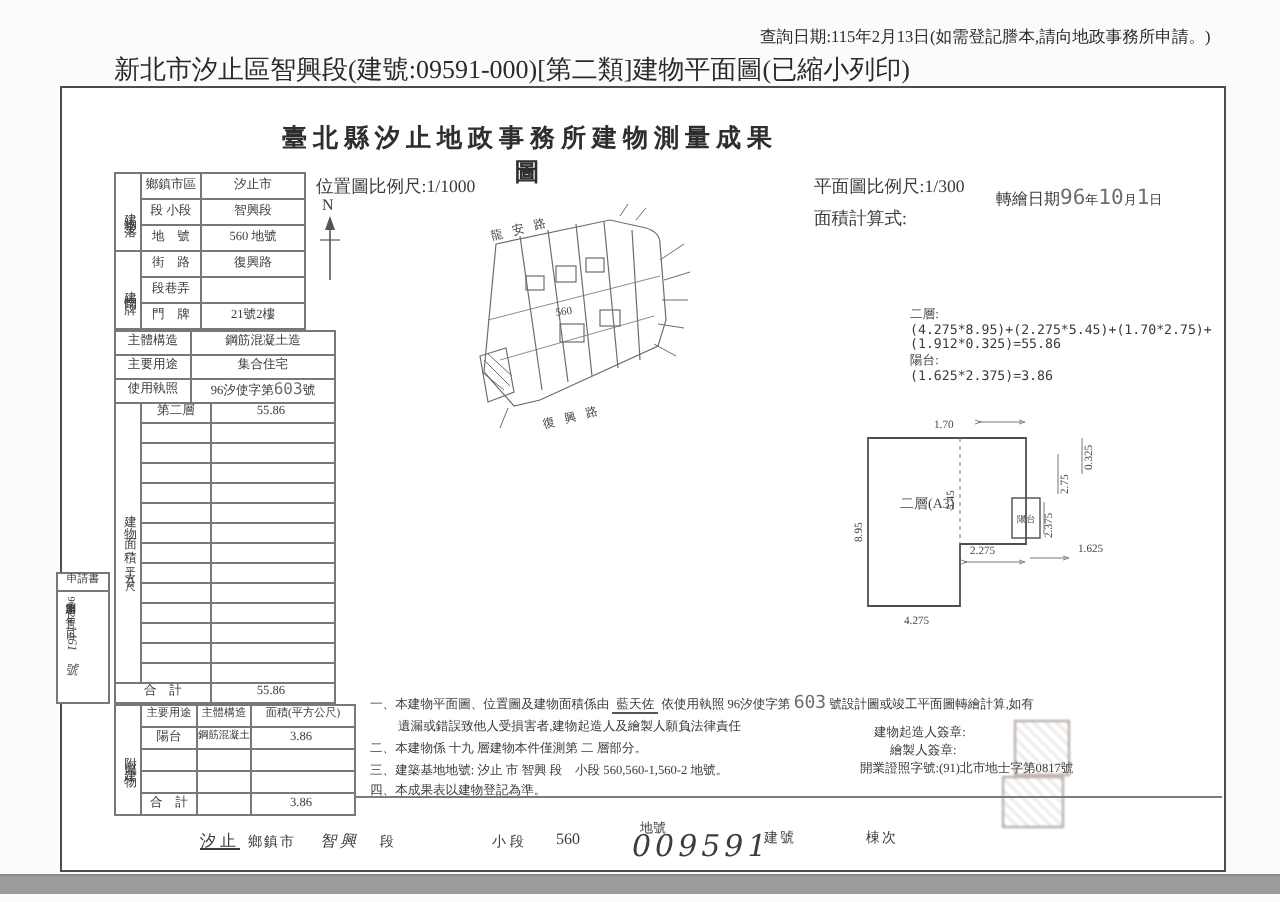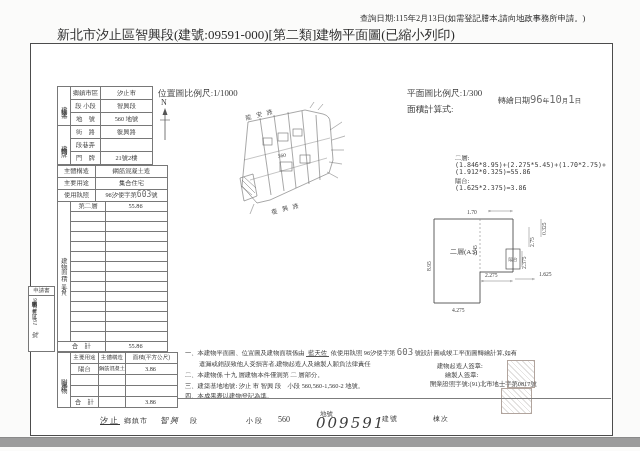--- a/index.html
+++ b/index.html
@@ -18,25 +18,27 @@
         background:repeating-linear-gradient(45deg,rgba(120,110,105,.25) 0 1px,transparent 1px 4px);}
   .smalltxt{font-size:6.3px;line-height:1.2;white-space:nowrap;}
   .uline{border-bottom:0.6px solid #555;padding:0 2px;}
   svg text{font-family:"Liberation Serif",serif;fill:#444;}
 </style>
 </head>
 <body>
 
 <div class="page">
 
-  <div class="abs" style="left:360px;top:13px;font-size:8.3px;color:#2a2a2a;">查詢日期:115年2月13日(如需登記謄本,請向地政事務所申請。)</div>
+  <div class="abs" style="left:380px;top:13px;font-size:8.3px;color:#2a2a2a;">查詢日期:115年2月13日(如需登記謄本,請向地政事務所申請。)</div>
   <div class="abs" style="left:57px;top:26px;font-size:13px;color:#2a2a2a;">新北市汐止區智興段(建號:09591-000)[第二類]建物平面圖(已縮小列印)</div>
 
   <div class="border-box"></div>
 
+  <div class="abs" style="left:140px;top:61px;width:250px;text-align:center;font-size:12.5px;
+       font-weight:bold;letter-spacing:3px;color:#2e2e2e;">臺北縣汐止地政事務所建物測量成果圖</div>
 
   <table class="t" style="left:57px;top:86px;width:95px;">
     <colgroup>
         <col style="width:13px">
         <col style="width:30px">
         <col style="width:52px">
       </colgroup>
     <tbody>
         <tr style="height:13px">
       <td rowspan="3"><span class="vlab">建物坐落</span></td>
@@ -236,21 +238,21 @@
     <text x="42" y="114" font-size="6" letter-spacing="5" transform="rotate(-14 42 114)">復興路</text>
   </svg>
 
   <div class="abs" style="left:407px;top:88px;font-size:8.8px;">平面圖比例尺:1/300</div>
   <div class="abs" style="left:498px;top:93px;font-size:8px;white-space:nowrap;">
     <span>轉繪日期</span><span class="stampnum" style="font-size:10.5px">96</span><span style="font-size:6.5px">年</span><span class="stampnum" style="font-size:10.5px">10</span><span style="font-size:6.5px">月</span><span class="stampnum" style="font-size:10.5px">1</span><span style="font-size:6.5px">日</span>
   </div>
   <div class="abs" style="left:407px;top:104px;font-size:8.8px;">面積計算式:</div>
   <div class="abs" style="left:455px;top:154px;font-size:6.3px;line-height:1.2;">
     <div>二層:</div>
-    <div style="font-family:'DejaVu Sans Mono',monospace;font-size:6.6px;">(1.846*8.95)+(2.275*5.45)+(1.70*2.75)+</div>
+    <div style="font-family:'DejaVu Sans Mono',monospace;font-size:6.6px;">(4.275*8.95)+(2.275*5.45)+(1.70*2.75)+</div>
     <div style="font-family:'DejaVu Sans Mono',monospace;font-size:6.6px;">(1.912*0.325)=55.86</div>
     <div>陽台:</div>
     <div style="font-family:'DejaVu Sans Mono',monospace;font-size:6.6px;">(1.625*2.375)=3.86</div>
   </div>
 
   <svg class="abs" style="left:405px;top:205px;" width="175" height="115" viewBox="0 0 175 115">
     <defs>
       <marker id="ar" markerWidth="6" markerHeight="6" refX="3" refY="3" orient="auto">
         <path d="M0,1 L6,3 L0,5" fill="none" stroke="#666" stroke-width="0.8"></path>
       </marker>

